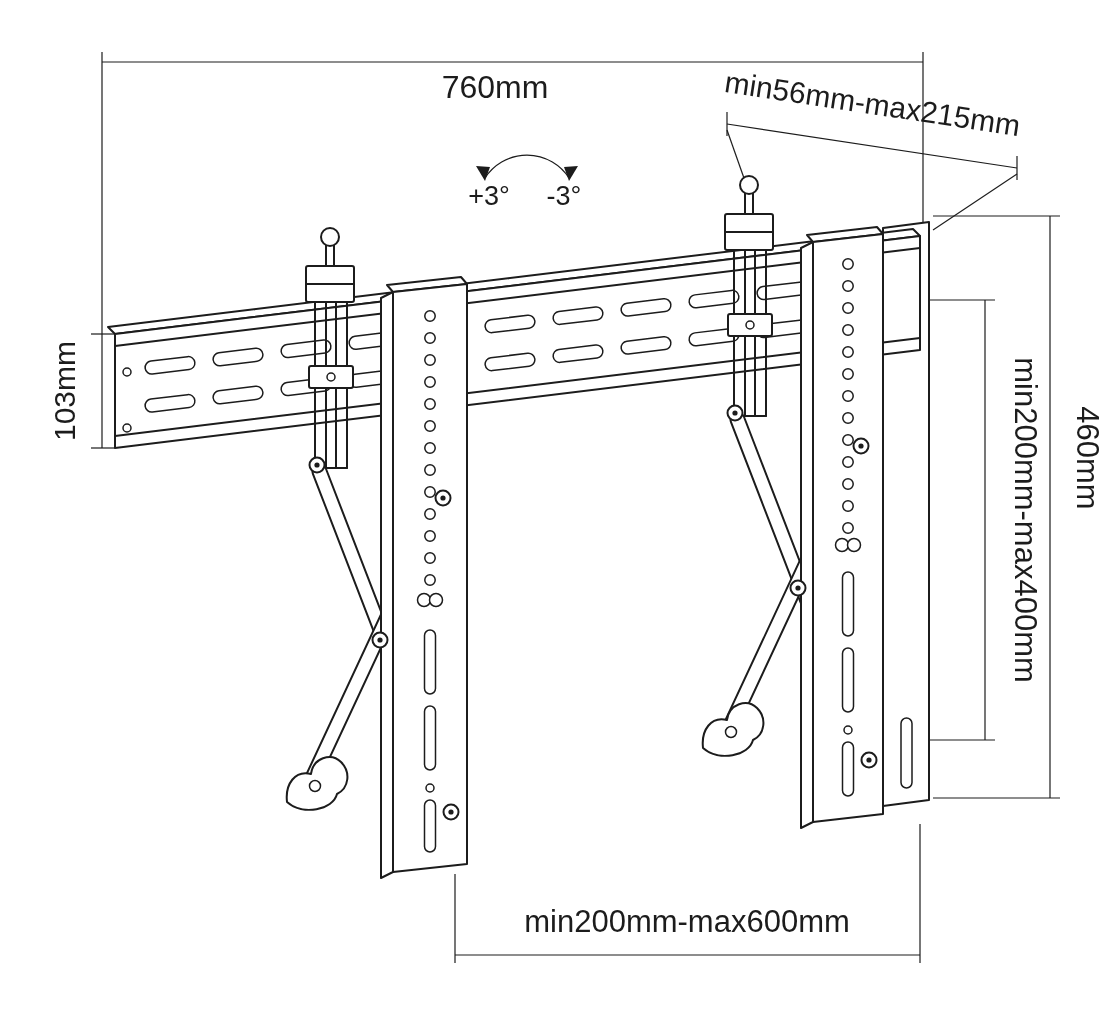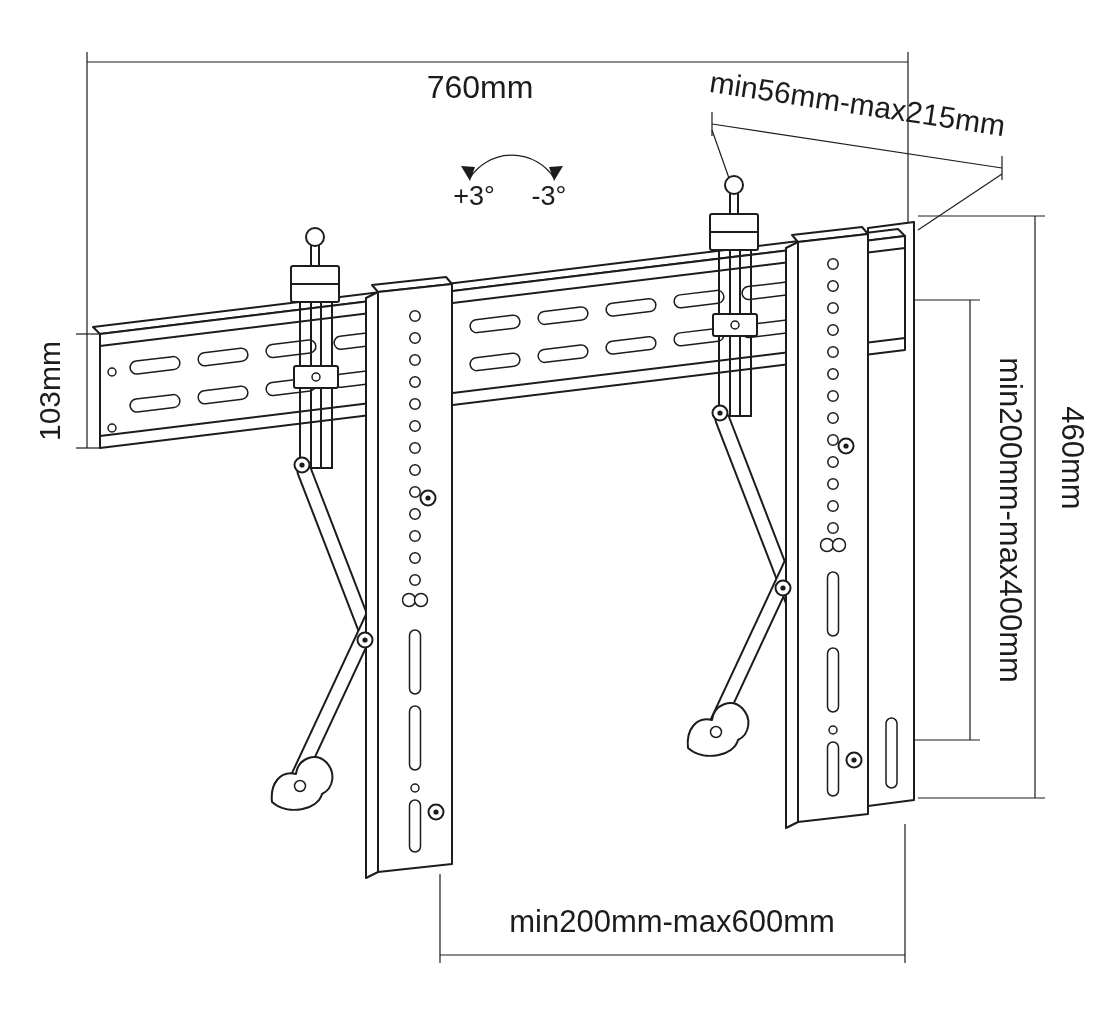--- a/index.html
+++ b/index.html
@@ -1,18 +1,18 @@
 <!DOCTYPE html>
 <html><head>
 <meta charset="utf-8">
 <style>
   * { margin: 0; padding: 0; box-sizing: border-box; }
   html, body { background: #ffffff; }
   body { font-family: "Liberation Sans", sans-serif; }
-  .stage { position: relative; width: 1112px; height: 1014px; background: #ffffff; overflow: hidden; }
+  .stage { position: relative; width: 1112px; height: 1014px; background: #ffffff; overflow: hidden; padding-left: 15px; }
   svg { display: block; }
   .draw  { fill: #ffffff; stroke: #1c1c1c; stroke-width: 2; stroke-linejoin: round; stroke-linecap: round; }
   .holes { fill: #ffffff; stroke: #1c1c1c; stroke-width: 1.5; }
   .dim   { fill: none; stroke: #1c1c1c; stroke-width: 1.2; stroke-linecap: butt; }
   .arrow { fill: #1c1c1c; stroke: none; }
   .screwdot { fill: #1c1c1c; stroke: none; }
   text  { fill: #1c1c1c; font-family: "Liberation Sans", sans-serif; }
 </style>
 </head>
 <body>

